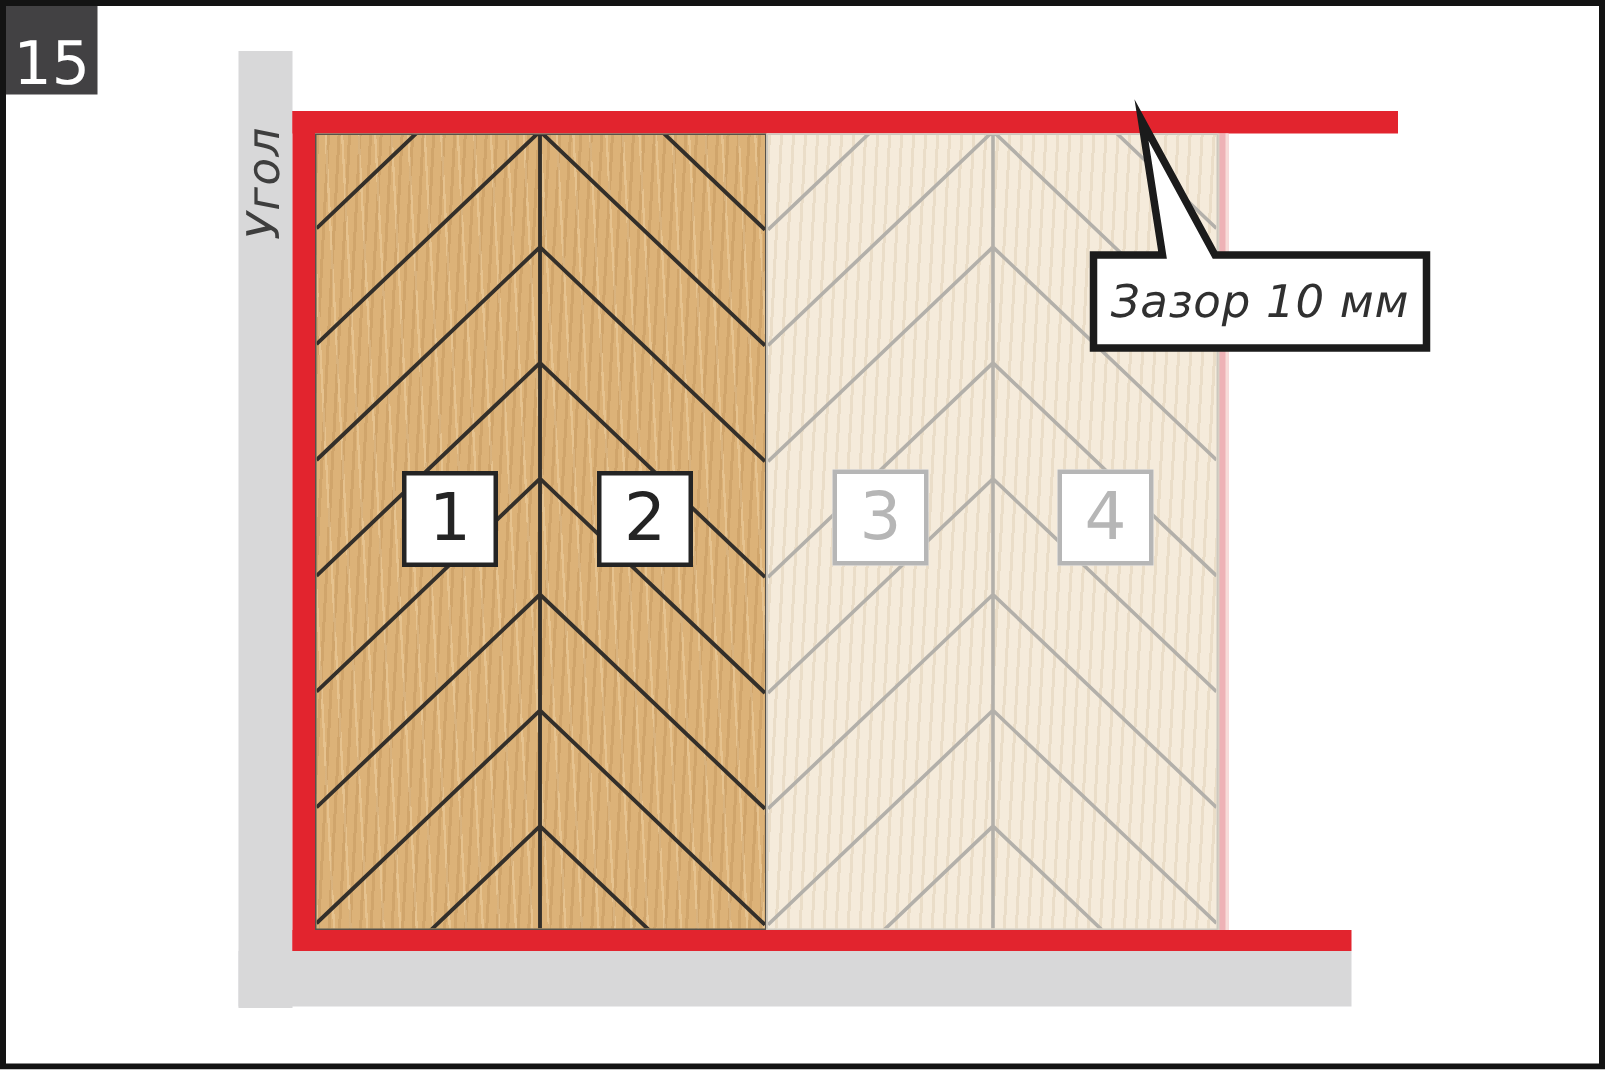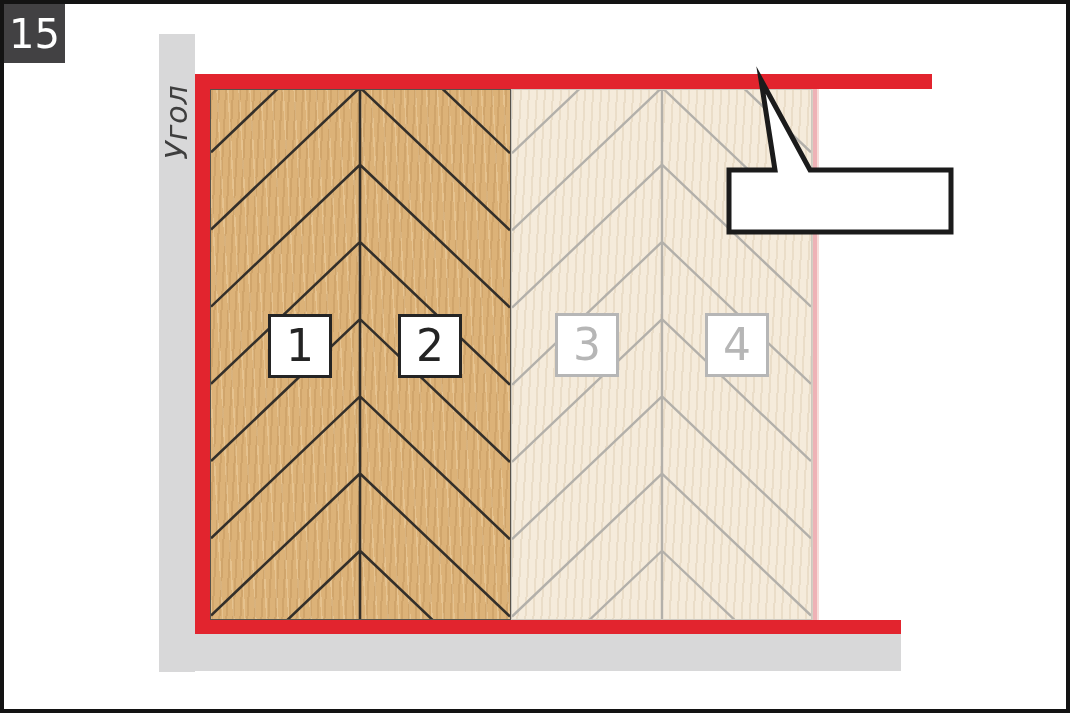--- a/index.html
+++ b/index.html
@@ -12,21 +12,21 @@
     overflow:hidden;
     font-family:"DejaVu Sans", sans-serif;
   }
   .abs{position:absolute;}
 
   
   .badge{
     left:0px;top:0px;width:61px;height:59px;
     background:var(--badge-bg,#424143);
     color:var(--badge-text,#fff);
-    display:flex;align-items:center;justify-content:center;
+    display:flex;align-items:flex-end;justify-content:center;
     font-size:40px;line-height:1;
     z-index:7;
   }
 
   
   .wall{background:var(--wall,#d8d8d9);z-index:1;}
   .wall-top{
     left:155px;top:30px;width:780px;height:41px;
     clip-path:polygon(0 0,770px 0,780px 14px,768px 26px,776px 34px,771px 41px,0 41px);
   }
@@ -147,18 +147,19 @@
   <div class="abs tile planned tile-3">
     <span>3</span>
   </div>
   <div class="abs tile planned tile-4">
     <span>4</span>
   </div>
 
   <svg class="abs callout-svg" xmlns="http://www.w3.org/2000/svg" viewBox="0 0 260 180">
     <path d="M25 106 L71 106 L57 16 L106 106 L247 106 L247 168 L25 168 Z" fill="#ffffff" stroke="currentColor" stroke-width="5" stroke-linejoin="miter" stroke-miterlimit="12"></path>
   </svg>
+  <div class="abs callout-text">Зазор 10 мм</div>
 
   <div class="abs badge">
     <span>15</span>
   </div>
 
 </div>
 
 </body></html>

